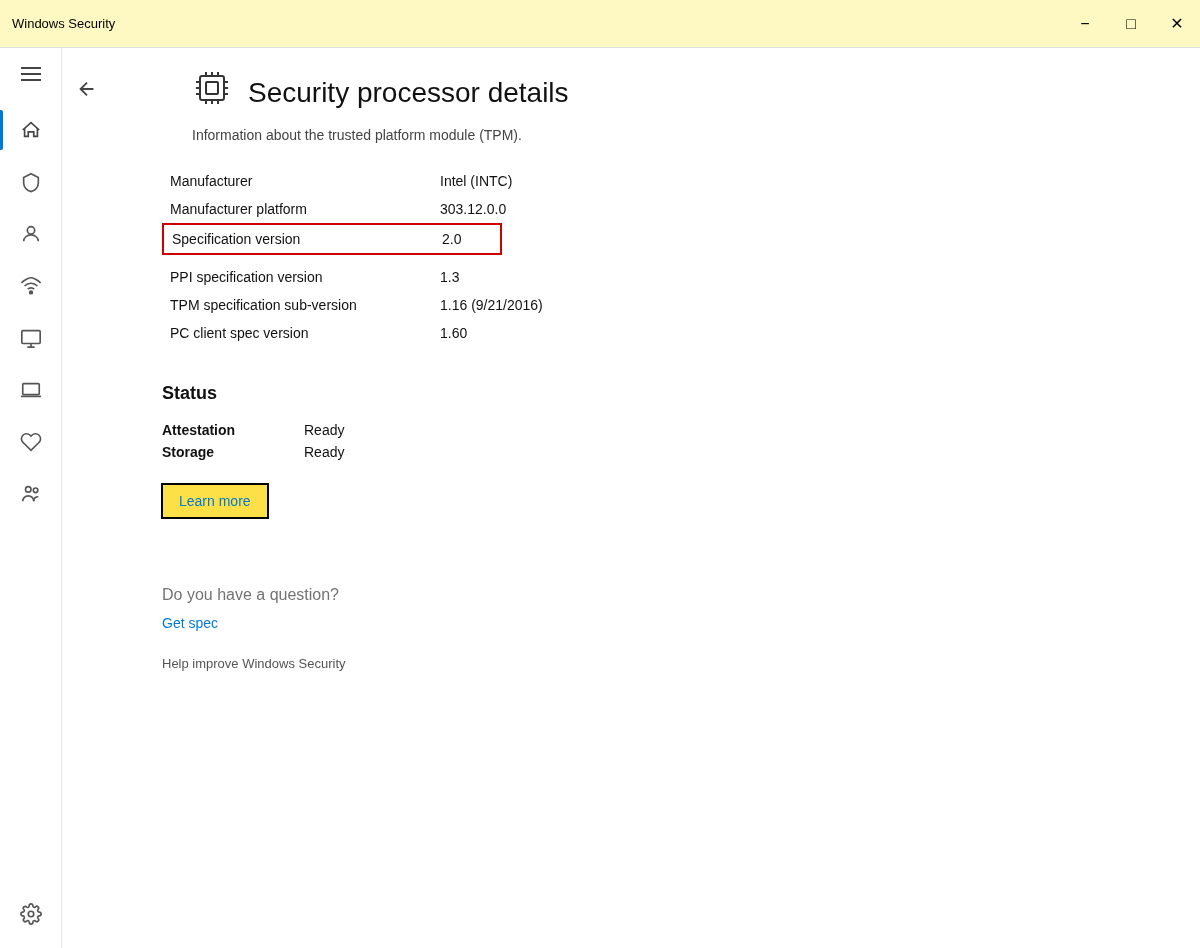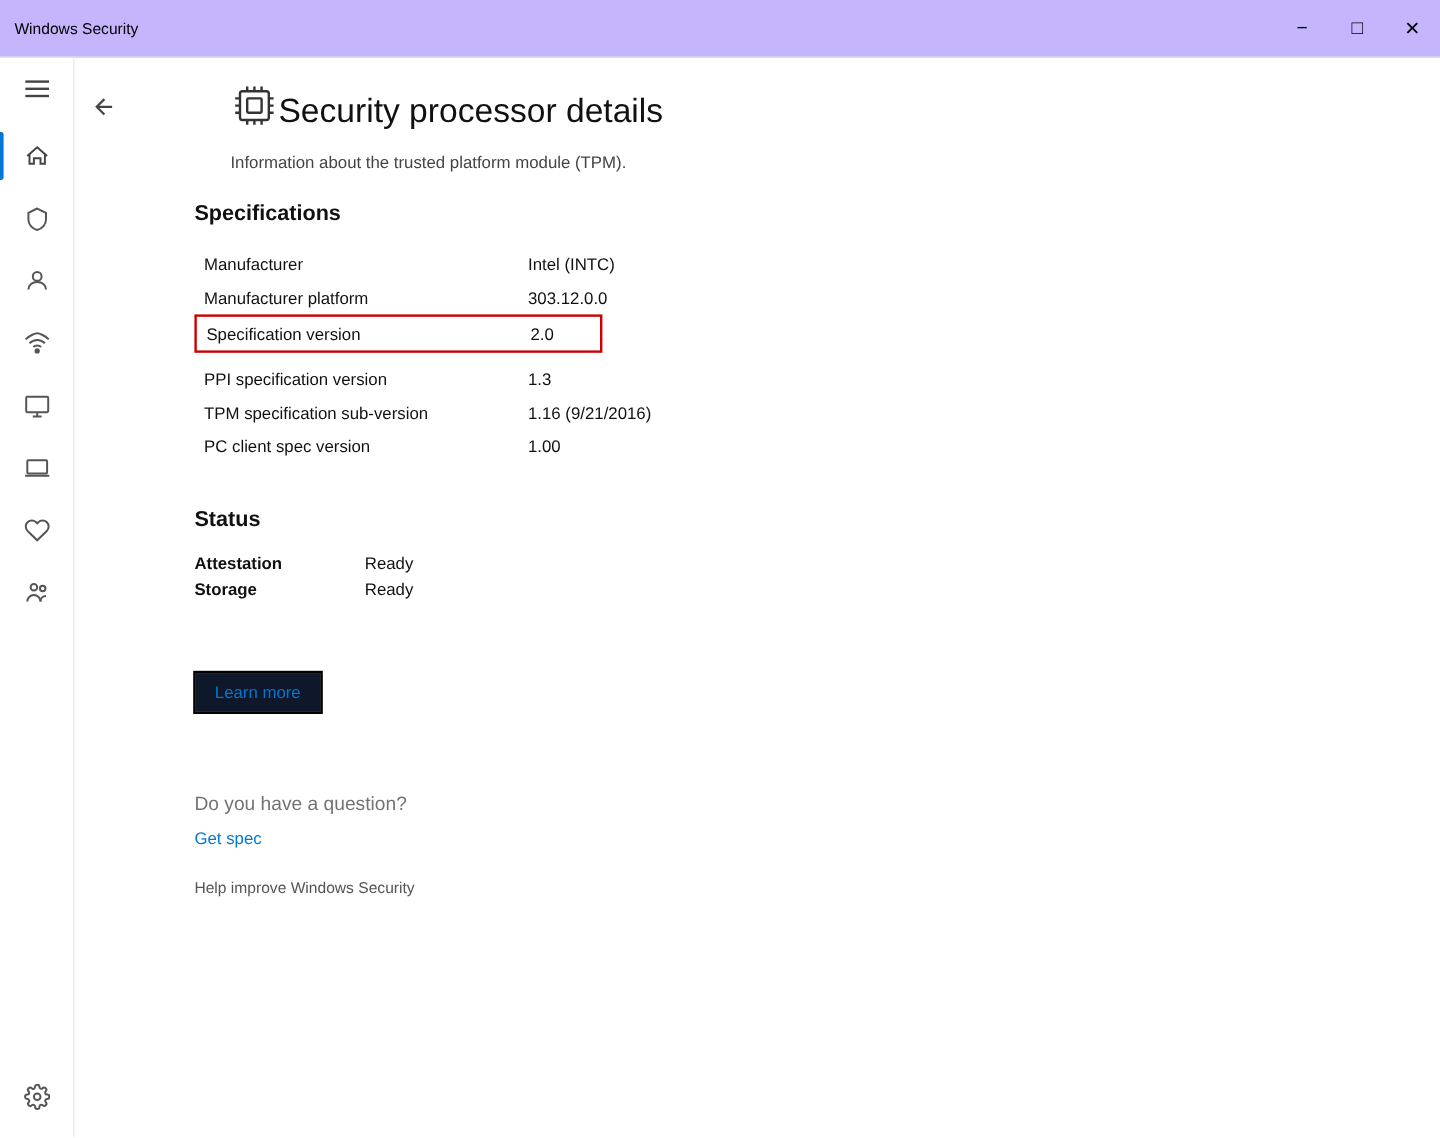--- a/index.html
+++ b/index.html
@@ -9,21 +9,21 @@
       width: 1200px;
       height: 948px;
       overflow: hidden;
       display: flex;
       flex-direction: column;
     }
 
     
     .titlebar {
       height: 48px;
-      background: #c4b5fd;
+      background: #fef9c3;
       display: flex;
       align-items: center;
       justify-content: space-between;
       padding: 0 0 0 12px;
       border-bottom: 1px solid #e0e0e0;
       flex-shrink: 0;
     }
     .titlebar-title {
       font-size: 13px;
       color: #000;
@@ -124,20 +124,21 @@
       align-items: center;
       justify-content: center;
       cursor: pointer;
       color: #444;
     }
 
     
     .page-header {
       display: flex;
       align-items: center;
+      gap: 16px;
       margin-bottom: 10px;
       margin-left: 30px;
     }
     .page-icon {
       font-size: 36px;
       color: #444;
     }
     .page-title {
       font-size: 28px;
       font-weight: 300;
@@ -202,25 +203,24 @@
     }
 
     
     .learn-more-btn {
       display: inline-block;
       padding: 8px 16px;
       border: 1px solid #888;
       color: #0078d4;
       font-size: 14px;
       cursor: pointer;
-      background: #0f172a;
+      background: #fde047;
       margin-bottom: 40px;
       outline: 2px solid #000;
       outline-offset: -1px;
-      margin-top: 37px;
     }
 
     
     .question-section {
       margin-bottom: 24px;
     }
     .question-title {
       font-size: 16px;
       font-weight: 400;
       color: #737373;
@@ -374,21 +374,20 @@
             <line x1="32" y1="20" x2="36" y2="20"></line>
             <line x1="32" y1="26" x2="36" y2="26"></line>
           </svg>
         </div>
         <h1 class="page-title">Security processor details</h1>
       </div>
 
       <p class="page-subtitle">Information about the trusted platform module (TPM).</p>
 
       <div class="specs-section">
-        <h2 class="section-title">Specifications</h2>
 
         <div>
 
           <div class="spec-row">
             <span class="spec-label">Manufacturer</span>
             <span class="spec-value">Intel (INTC)</span>
           </div>
 
           <div class="spec-row">
             <span class="spec-label">Manufacturer platform</span>
@@ -405,21 +404,21 @@
             <span class="spec-value">1.3</span>
           </div>
 
           <div class="spec-row">
             <span class="spec-label">TPM specification sub-version</span>
             <span class="spec-value">1.16 (9/21/2016)</span>
           </div>
 
           <div class="spec-row">
             <span class="spec-label">PC client spec version</span>
-            <span class="spec-value">1.00</span>
+            <span class="spec-value">1.60</span>
           </div>
 
         </div>
       </div>
 
       <div class="status-section">
         <h2 class="section-title">Status</h2>
 
         <div class="status-grid">
           <span class="status-label">Attestation</span>

